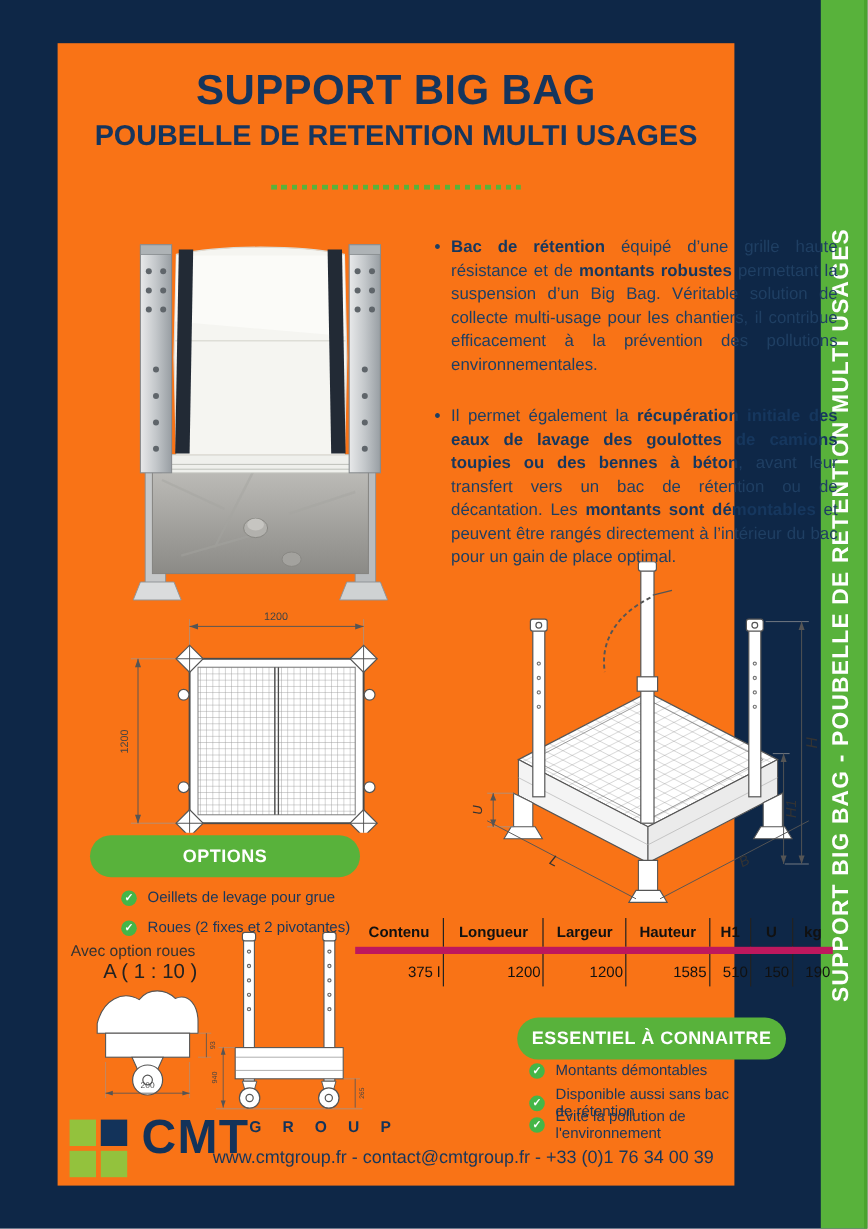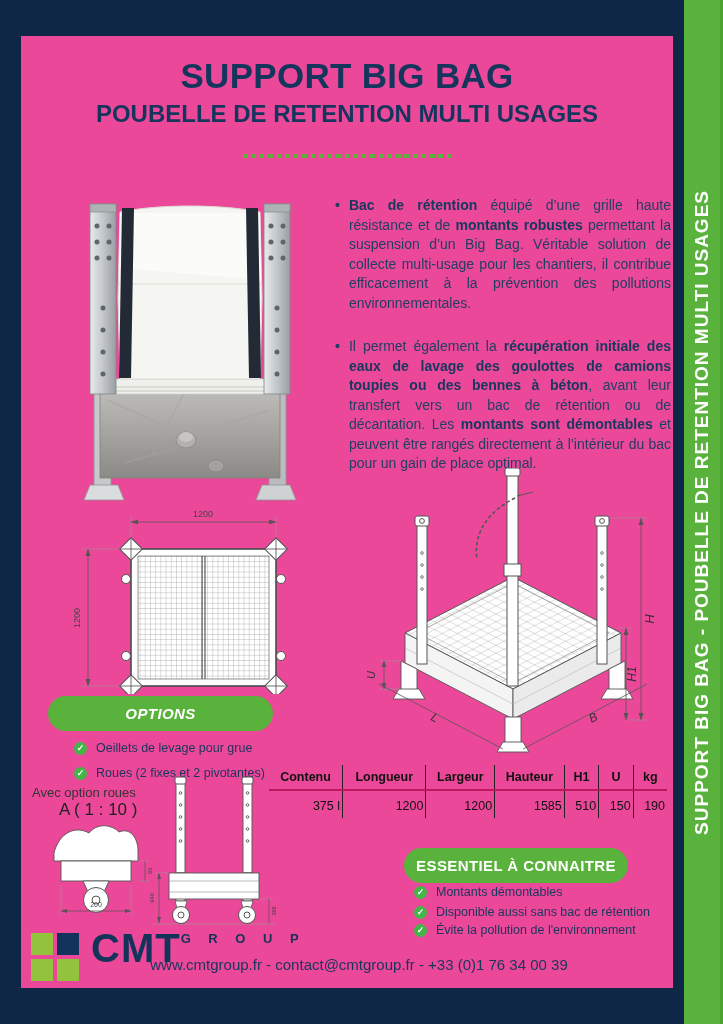--- a/index.html
+++ b/index.html
@@ -1,17 +1,17 @@
 <!DOCTYPE html>
 <html><head>
 <meta charset="utf-8">
 <style>
   html,body{margin:0;padding:0;background:#ffffff;font-family:"Liberation Sans",sans-serif;}
   .page{position:relative;width:723px;height:1024px;background:#0e2747;overflow:hidden;}
-  .content{position:absolute;left:21px;top:36px;width:652px;height:952px;background:#ec4899;}
+  .content{position:absolute;left:48px;top:36px;width:564px;height:952px;background:#f97316;}
   .abs{position:absolute;}
 
   
   .banner{position:absolute;top:0;right:0;width:36px;height:1024px;background:#58b23b;border-right:3px solid #4aa32e;display:flex;align-items:center;justify-content:center;}
   .banner-text{writing-mode:vertical-rl;transform:rotate(180deg);color:#fff;font-weight:700;font-size:19px;letter-spacing:1px;white-space:nowrap;}
 
   
   .title{left:0;right:0;top:20px;text-align:center;font-size:35px;font-weight:700;color:#15355d;letter-spacing:.3px;}
   .subtitle{left:0;right:0;top:64px;text-align:center;font-size:24px;font-weight:700;color:#15355d;}
   .dots{left:50%;transform:translateX(-50%);top:118px;width:208px;height:4px;
@@ -20,36 +20,36 @@
   
   .bullets{left:314px;top:160px;width:336px;display:flex;flex-direction:column;gap:24px;}
   .bullet{display:flex;}
   .bdot{color:#1f3f63;font-weight:700;margin-right:9px;font-size:14px;line-height:19.5px;}
   .btext{font-size:14px;line-height:19.5px;color:#1f3f63;text-align:justify;}
   .btext b{color:#16375e;}
 
   
   .pill{position:absolute;background:#58b23b;color:#fff;font-weight:700;font-size:15px;
         display:flex;align-items:center;justify-content:center;border-radius:18px;letter-spacing:.4px;}
-  #options-pill{left:27px;top:660px;width:225px;height:35px;font-style:italic;}
+  #options-pill{left:27px;top:660px;width:225px;height:35px;}
   #essentiel-pill{left:383px;top:812px;width:224px;height:35px;}
 
   .checkrow{position:absolute;display:flex;align-items:center;gap:9px;font-size:12.5px;color:#17365c;}
   .check{width:13px;height:13px;border-radius:50%;background:#44b648;color:#fff;font-size:9px;font-weight:700;
          display:flex;align-items:center;justify-content:center;flex:none;}
 
   .caption{left:11px;top:749px;font-size:13px;color:#333;}
   .scale{left:38px;top:764px;font-size:17px;color:#222;text-align:center;}
 
   
   .spec-table{left:248px;top:729px;width:398px;}
   .spec-table table{border-collapse:collapse;width:100%;font-size:12.5px;color:#111;}
   .spec-table th,.spec-table td{border-left:1px solid #222;text-align:center;padding:5px 2px;}
   .spec-table th:first-child,.spec-table td:first-child{border-left:none;}
-  .spec-table thead tr{border-bottom:2px solid #be185d;}
+  .spec-table thead tr{border-bottom:6px solid #be185d;}
   .spec-table th{font-weight:700;}
   .spec-table td{padding-top:8px;text-align:right;}
 
   
   .logo{left:10px;top:893px;display:flex;align-items:flex-start;gap:12px;}
   .sq-grid{display:grid;grid-template-columns:22px 22px;grid-template-rows:22px 22px;gap:4px;margin-top:4px;}
   .sq{width:22px;height:22px;}
   .sq-green{background:#93c23d;}
   .sq-navy{background:#13335a;}
   .brand{display:flex;}

